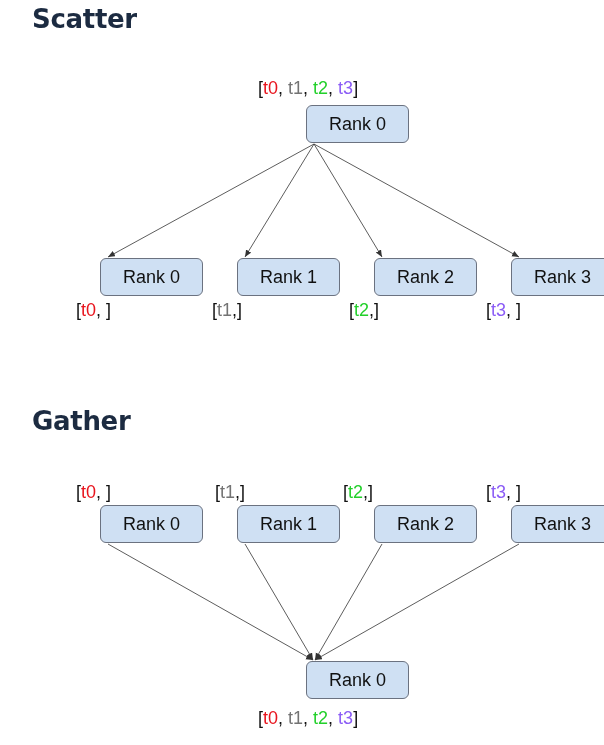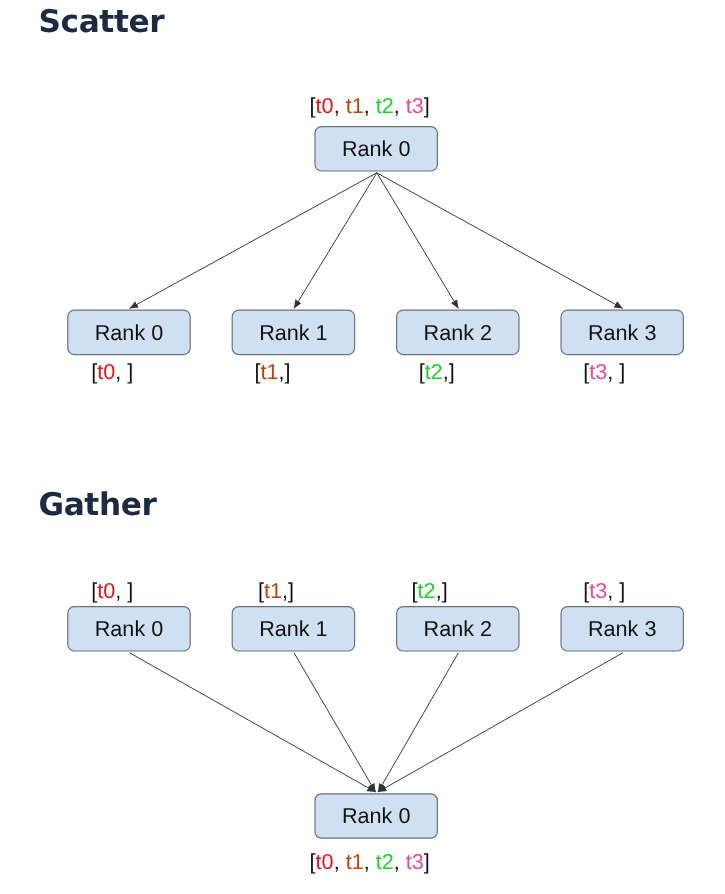--- a/index.html
+++ b/index.html
@@ -3,24 +3,24 @@
 <meta charset="utf-8">
 <style>
   html, body { margin: 0; padding: 0; background: #ffffff; }
   body { width: 604px; height: 745px; position: relative; overflow: hidden;
          font-family: "Liberation Sans", sans-serif; }
   .heading { position: absolute; left: 32px; margin: 0; font-family: "DejaVu Sans", sans-serif;
              font-weight: bold; font-size: 26px; color: #1c2b41; letter-spacing: -0.3px; }
   .node { position: absolute; width: 103px; height: 38px; box-sizing: border-box;
           background: #cfe0f3; border: 1px solid #6b7280; border-radius: 6px;
           display: flex; align-items: center; justify-content: center;
-          font-size: 18px; color: #111; }
+          font-size: 18px; color: #111; margin-left: 44px; }
   .tlabel { position: absolute; font-size: 18px; color: #111; white-space: nowrap; }
   svg.edges { position: absolute; left: 0; top: 0; }
-  .c0 { color: #e8141d; text-align: right; } .c1 { color: #c2410c; } .c2 { color: #22d02a; text-align: right; } .c3 { color: #ec4899; }
+  .c0 { color: #e8141d; text-align: right; } .c1 { color: #737373; } .c2 { color: #22d02a; text-align: right; } .c3 { color: #8b5cf6; }
 </style>
 </head>
 <body>
 
 <h2 class="heading" style="top:4px">Scatter</h2>
 
 <div class="tlabel" style="left:258px;top:78px">[<span class="c0">t0</span>, <span class="c1">t1</span>, <span class="c2">t2</span>, <span class="c3">t3</span>]</div>
 <div class="node" style="left:262px;top:105px">Rank 0</div>
 
 <div class="node" style="left:56px;top:258px">Rank 0</div>

